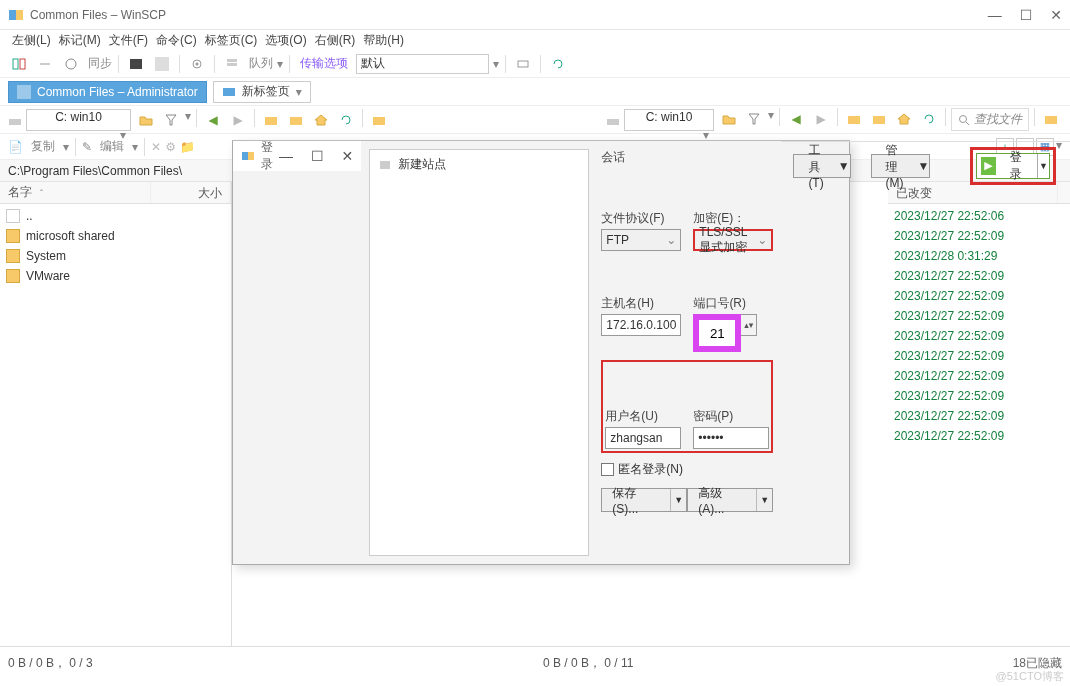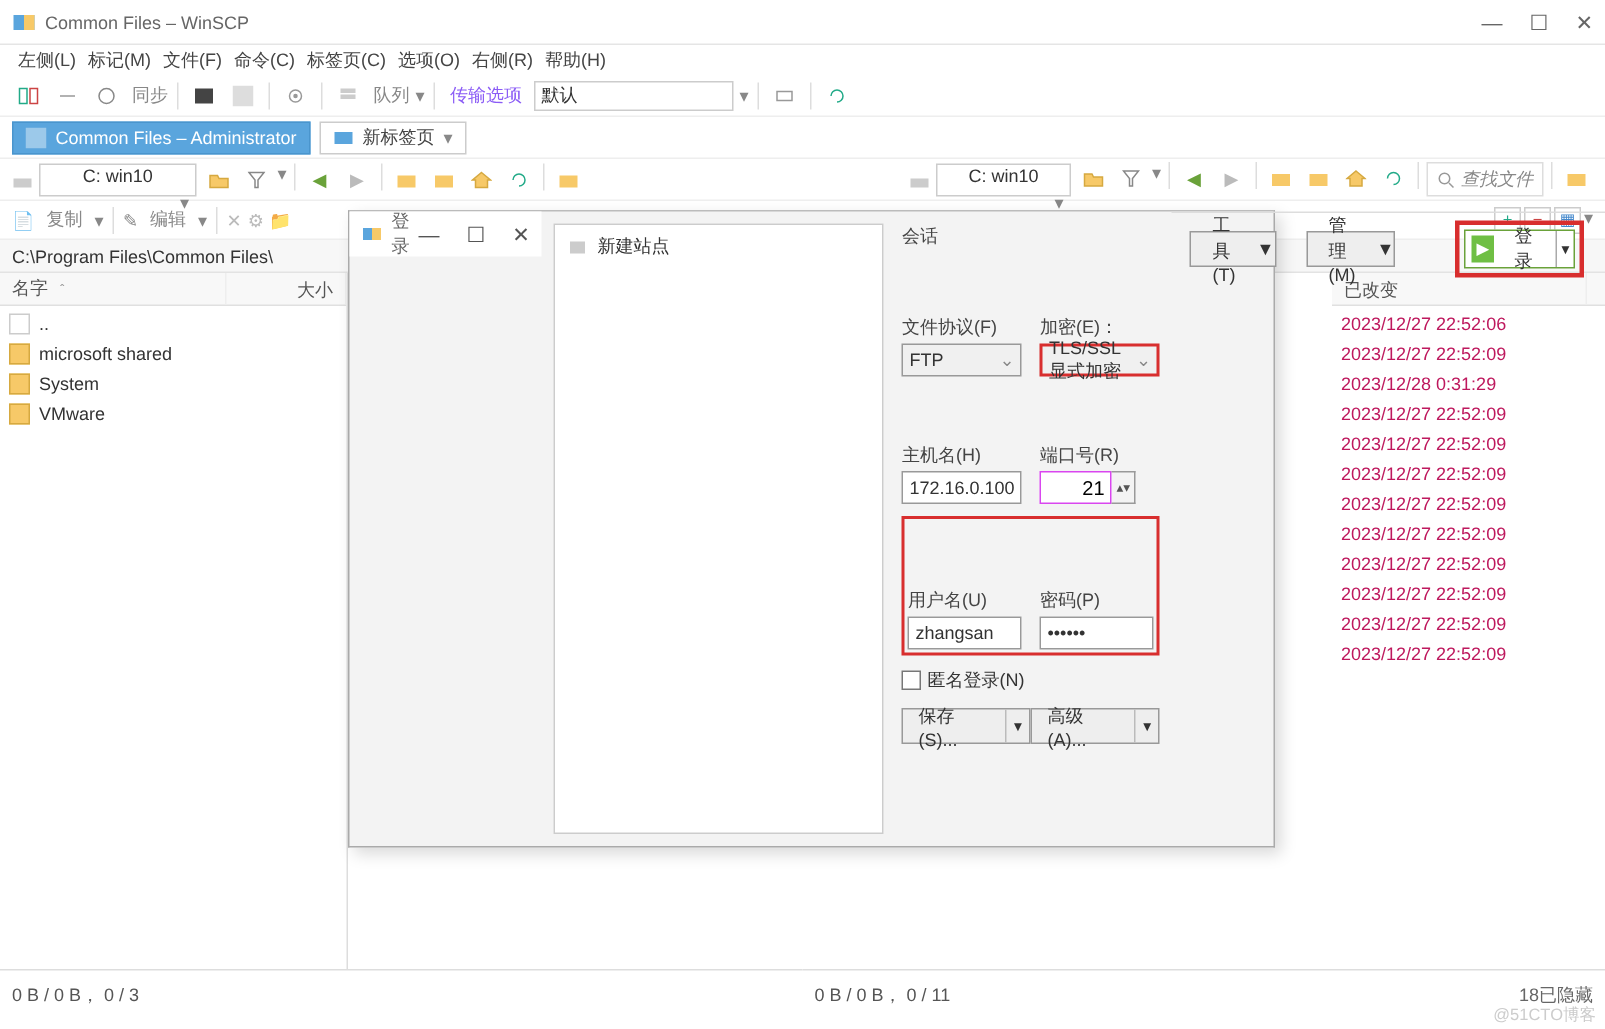--- a/index.html
+++ b/index.html
@@ -76,21 +76,21 @@
   .pane { flex:1; overflow:hidden; }
   .pane.left { border-right:1px solid #ddd; }
   .colhead { height:22px; background:#f8f8f8; border-bottom:1px solid #e0e0e0; display:flex; font-size:12px; color:#555; }
   .colhead .ch { padding:3px 8px; border-right:1px solid #eee; }
   .ch-name { flex:1; display:flex; align-items:center; gap:4px;}
   .ch-size { width:80px; text-align:right; }
   .ch-changed { width:170px; }
   .filelist { padding:2px 0; }
   .frow { height:20px; display:flex; align-items:center; padding:0 6px; gap:6px; }
   .frow .fname { flex:1; }
-  .frow .fdate { width:160px; color:#be185d; }
+  .frow .fdate { width:160px; color:#15803d; }
   .fold-ic { width:14px; height:14px; background:#f7c968; border:1px solid #d6a940; }
   .up-ic { width:14px; height:14px; border:1px solid #ccc; }
   
   .statusbar { position:absolute; bottom:0; left:0; right:0; height:40px; display:flex; }
   .statusbar .half { flex:1; padding:8px 8px 0 8px; color:#555; border-top:1px solid #ddd; position:relative;}
   .statusbar .half.right { text-align:left; }
   .hidden-count { position:absolute; right:8px; top:8px; color:#666;}
   .watermark { position:absolute; right:6px; bottom:2px; color:#ccc; font-size:11px; }
   
   .dialog {
@@ -116,21 +116,21 @@
   .form-row { display:flex; gap:12px; margin-bottom:8px;margin-top:44px; }
   .fcol { display:flex; flex-direction:column; flex:1; }
   .fcol.small { flex:0 0 80px; }
   .flabel { color:#444; margin-bottom:2px; }
   .combo, .tinput, .redbox-combo {
     height:22px; border:1px solid #999; background:#fff; padding:0 4px; display:flex; align-items:center; justify-content:space-between; font-size:12px;
   }
   .combo { background:#f0f0f0; }
   .tinput { background:#fff; }
   .spin { display:flex; }
-  .spin .v { width:48px; height:22px; border:1px solid #d946ef; text-align:right; padding:0 4px;}
+  .spin .v { width:48px; height:38px; border:6px solid #d946ef; text-align:center; padding:0 4px;}
   .spin .arrow { width:16px; height:22px; border:1px solid #999; border-left:none; display:flex; align-items:center; justify-content:center; font-size:9px; color:#555;}
   .redborder { border:2px solid #d82e2e !important; }
   .redframe { border:2px solid #d82e2e; padding:2px; margin-bottom:8px;}
   .redframe .form-row { margin-bottom:0;}
   .checkbox-row { display:flex; align-items:center; gap:4px; margin-bottom:10px;}
   .chk { width:13px; height:13px; border:1px solid #777; background:#fff;}
   .btn-drop { height:24px; border:1px solid #999; background:#eee; display:inline-flex; align-items:center; }
   .btn-drop .bmain { padding:0 10px; border-right:1px solid #bbb; height:100%; display:flex; align-items:center;}
   .btn-drop .bdd { width:16px; display:flex; align-items:center; justify-content:center; font-size:9px;}
   .save-adv-row { display:flex; justify-content:space-between; margin-top:4px;}

